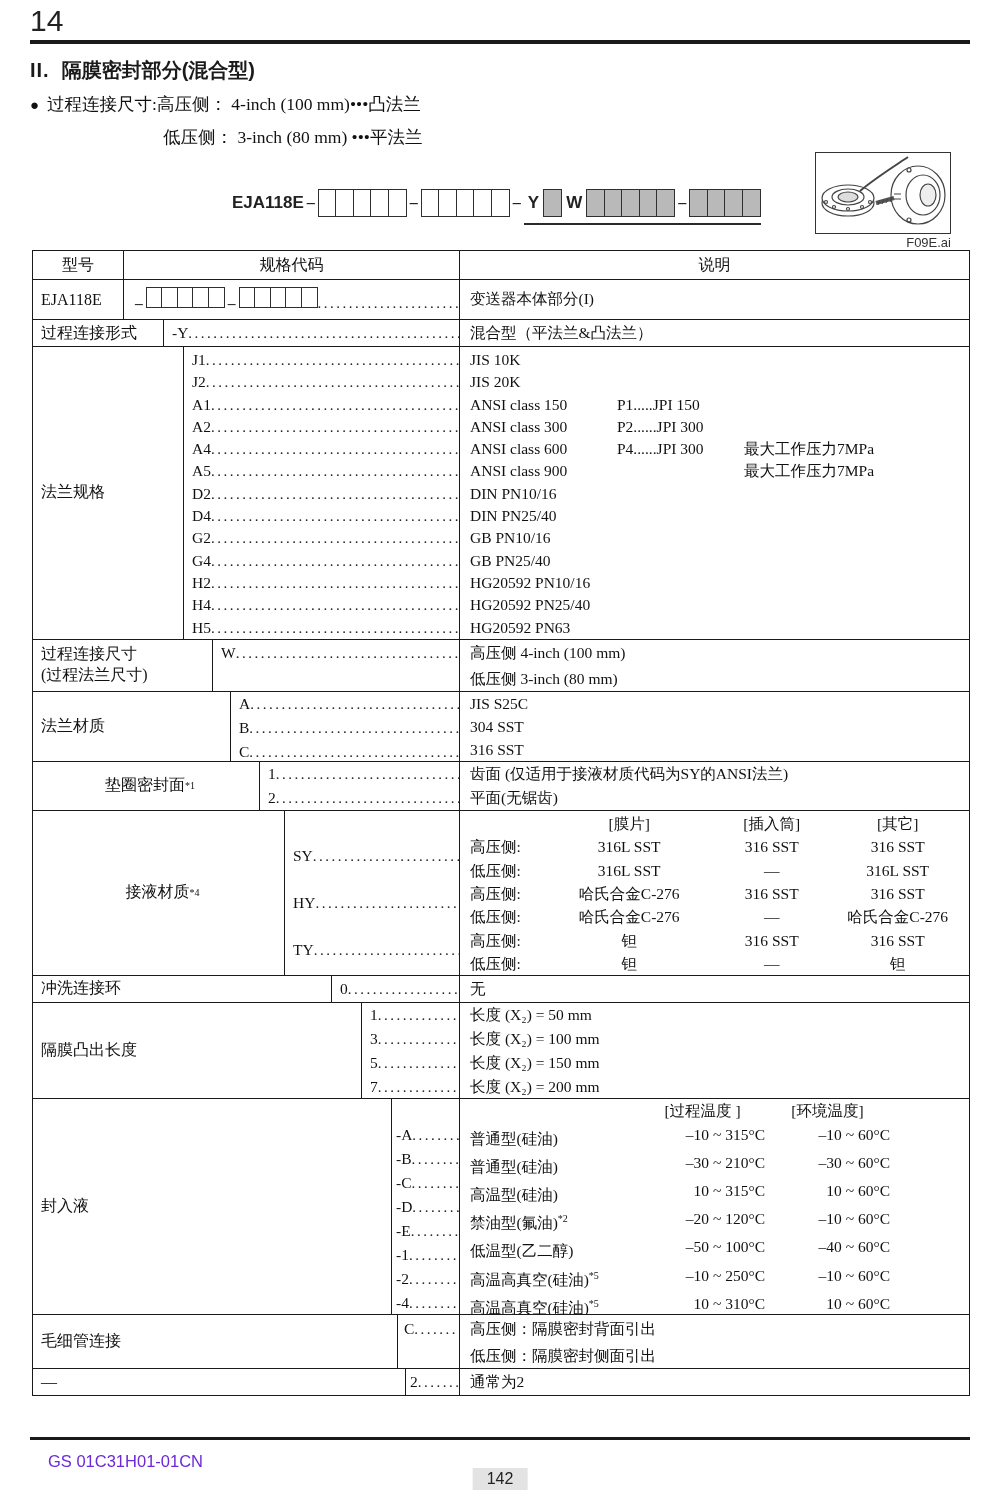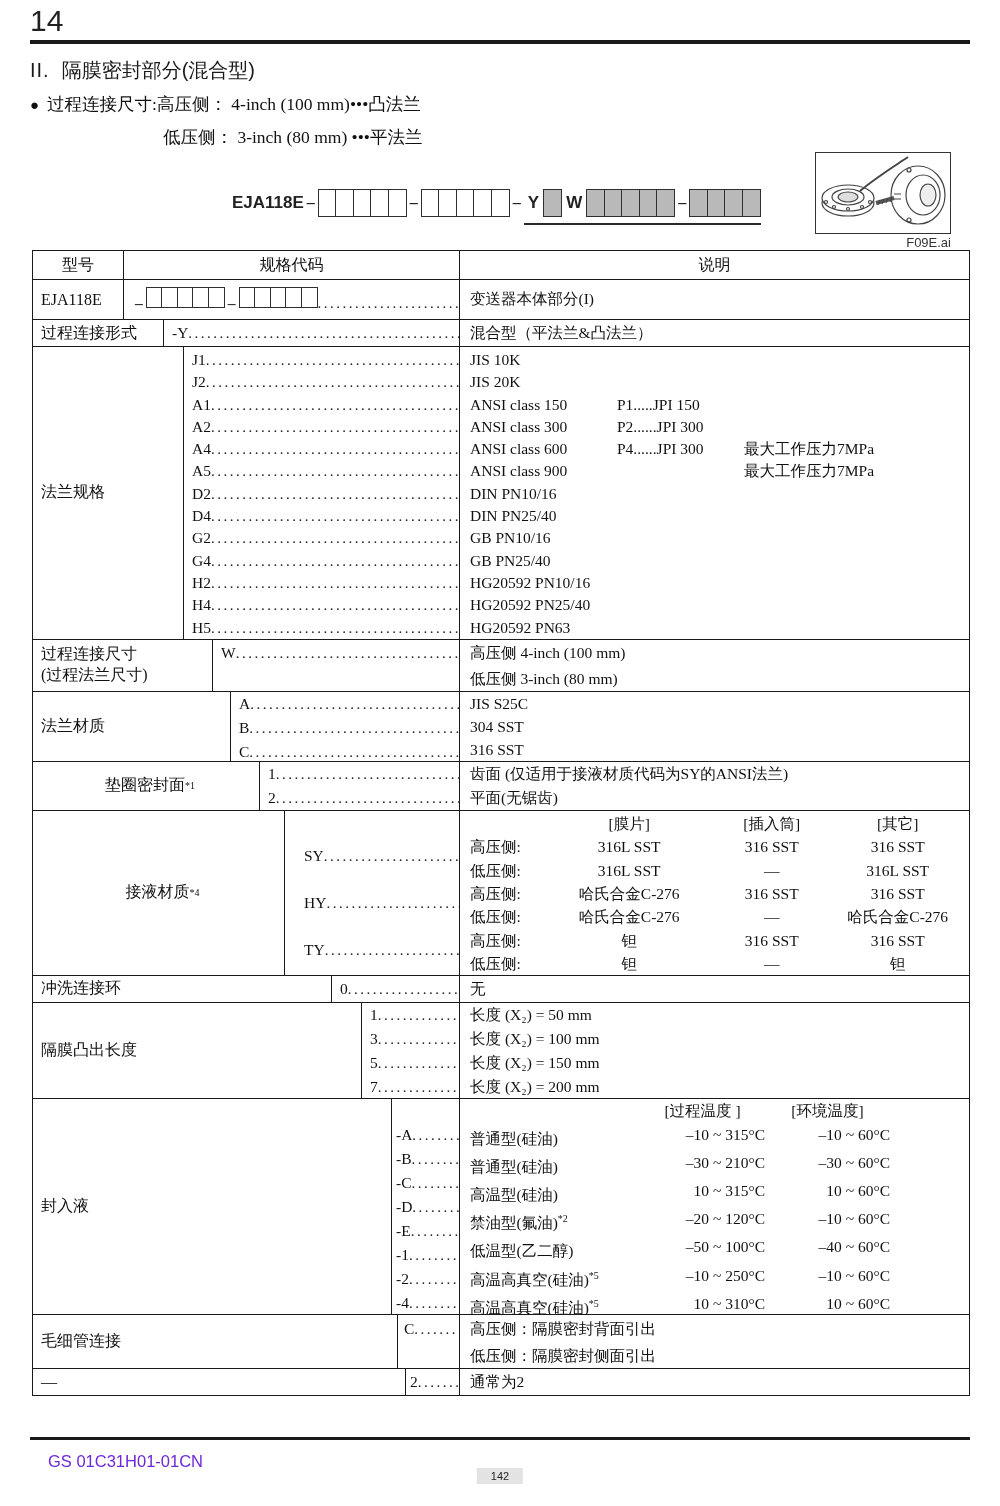--- a/index.html
+++ b/index.html
@@ -3,21 +3,21 @@
 <meta charset="utf-8">
 <style>
   html,body{margin:0;padding:0;background:#fff;}
   .page{position:relative;width:1000px;height:1506px;background:#fff;color:#111;
         font-family:"Liberation Serif","DejaVu Serif",serif;}
   
   .chapter{position:absolute;left:30px;top:4px;font-family:"Liberation Sans","DejaVu Sans",sans-serif;
            font-size:30px;font-weight:500;color:#222;}
   .toprule{position:absolute;left:30px;top:40px;width:940px;height:4px;background:#1a1a1a;}
   .h2{position:absolute;left:30px;top:57px;font-family:"Liberation Sans","DejaVu Sans",sans-serif;
-      font-size:20px;font-weight:normal;color:#1a1a1a;}
+      font-size:20px;font-weight:bold;color:#1a1a1a;}
   .h2 .no{margin-right:12px;letter-spacing:1px;}
   .intro1{position:absolute;left:30px;top:92px;font-size:17.5px;}
   .intro1 .bullet{margin-right:8px;font-size:15px;}
   .intro2{position:absolute;left:163px;top:125px;font-size:17.5px;}
   
   .mline{position:absolute;left:232px;top:186px;display:flex;align-items:center;height:34px;}
   .mpfx,.mYW{font-family:"Liberation Sans","DejaVu Sans",sans-serif;font-weight:bold;font-size:17px;color:#222;}
   .mdash{margin:0 3px;font-weight:bold;color:#222;}
   .bgrp{display:inline-flex;}
   .bgrp i{display:inline-block;width:17px;height:26px;border:1.5px solid #2f2f2f;margin-left:-1.5px;background:#fff;}
@@ -40,32 +40,32 @@
   .hdr .lbl,.hdr .cc,.hdr .dc{justify-content:center;text-align:center;padding-left:0;display:flex;flex-direction:column;font-size:16px;}
   .ln{display:flex;align-items:baseline;padding-left:8px;white-space:nowrap;}
   .dl{white-space:nowrap;display:flex;}
   .tail{flex:1;overflow:hidden;white-space:nowrap;}
   .tail::after{content:"................................................................................................";letter-spacing:2.5px;font-size:15px;color:#222;}
   sup{font-size:10px;}
   
   .fd1{width:147px;}  .fd2{width:127px;}  .fd3{flex:1;}
   
   .wet .cc{position:relative;}
-  .wet .cc .ln{position:absolute;left:11px;right:0;}
+  .wet .cc .ln{position:absolute;left:0;right:0;}
   .ws{width:75px;}  .wc1{width:185px;text-align:center;}  .wc2{width:115px;text-align:center;}  .wc3{width:150px;text-align:center;}
   
   .fn{width:170px;display:inline-block;}
   .ft,.ft2{width:125px;text-align:right;display:inline-block;}
   .fh,.fh2{width:125px;text-align:center;display:inline-block;}
   
   .botrule{position:absolute;left:30px;top:1437px;width:940px;height:2.5px;background:#1a1a1a;}
   .docnum{position:absolute;left:48px;top:1452px;font-family:"Liberation Sans","DejaVu Sans",sans-serif;
           font-size:16.5px;color:#6d28d9;}
   .pagenum{position:absolute;left:50%;transform:translateX(-50%);top:1468px;background:#e3e3e3;
-           padding:2px 14px;font-family:"Liberation Sans","DejaVu Sans",sans-serif;font-size:11px;color:#222;}
+           padding:2px 14px;font-family:"Liberation Sans","DejaVu Sans",sans-serif;font-size:16px;color:#222;}
 </style>
 </head>
 <body>
 
 <div class="page">
 
   <div class="chapter">14</div>
   <div class="toprule"></div>
 
   <div class="h2">

